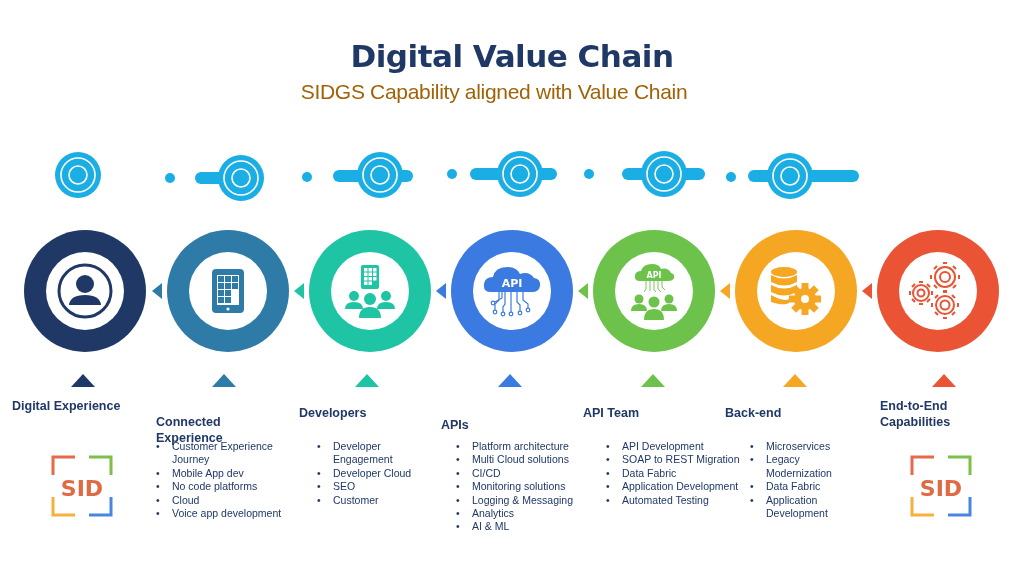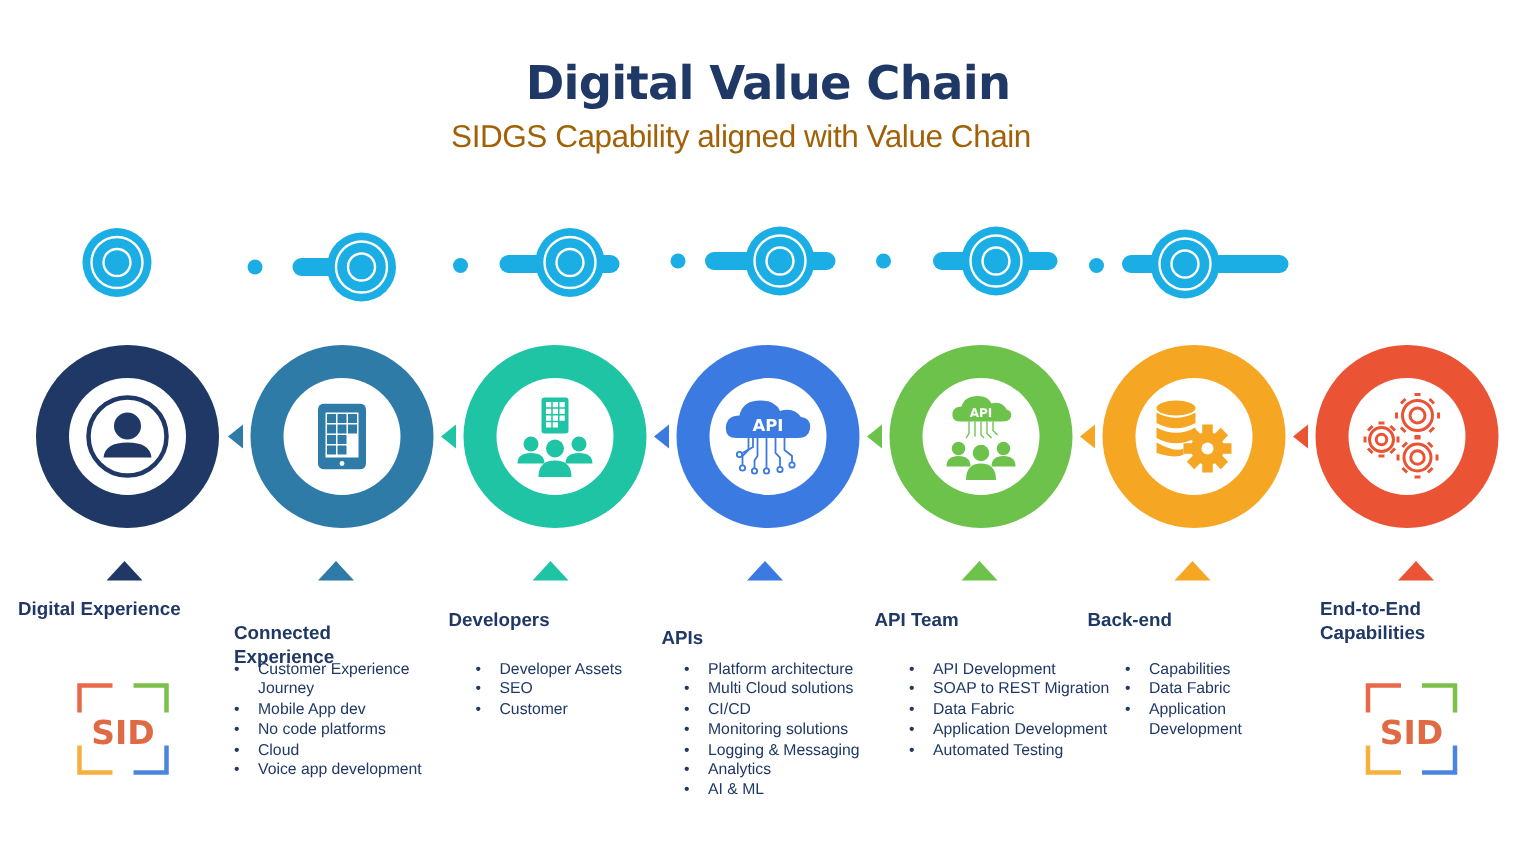--- a/index.html
+++ b/index.html
@@ -277,42 +277,44 @@
 <div class="label" style="left:880px; top:398px; width:120px;">End-to-End Capabilities</div>
 
 <ul class="bullets" style="left:156px; width:140px;">
   <li>Customer Experience Journey</li>
   <li>Mobile App dev</li>
   <li>No code platforms</li>
   <li>Cloud</li>
   <li>Voice app development</li>
 </ul>
 <ul class="bullets" style="left:317px; width:112px;">
-  <li>Developer Assets</li>
+  <li>Developer Engagement</li>
+  <li>Developer Cloud</li>
   <li>SEO</li>
   <li>Customer</li>
 </ul>
 <ul class="bullets" style="left:456px; width:130px;">
   <li>Platform architecture</li>
   <li>Multi Cloud solutions</li>
   <li>CI/CD</li>
   <li>Monitoring solutions</li>
   <li>Logging &amp; Messaging</li>
   <li>Analytics</li>
   <li>AI &amp; ML</li>
 </ul>
 <ul class="bullets" style="left:606px; width:135px;">
   <li>API Development</li>
   <li>SOAP to REST Migration</li>
   <li>Data Fabric</li>
   <li>Application Development</li>
   <li>Automated Testing</li>
 </ul>
 <ul class="bullets" style="left:750px; width:100px;">
-  <li>Capabilities</li>
+  <li>Microservices</li>
+  <li>Legacy Modernization</li>
   <li>Data Fabric</li>
   <li>Application Development</li>
 </ul>
 
 <div class="logo" style="left:51px; top:455px;">
   <svg width="62" height="62" viewBox="0 0 62 62">
     <path d="M2 20 V2 H24" fill="none" stroke="#e8694a" stroke-width="3"></path>
     <path d="M38 2 H60 V20" fill="none" stroke="#7cc04a" stroke-width="3"></path>
     <path d="M60 42 V60 H38" fill="none" stroke="#4a86e0" stroke-width="3"></path>
     <path d="M24 60 H2 V42" fill="none" stroke="#f5b03d" stroke-width="3"></path>

